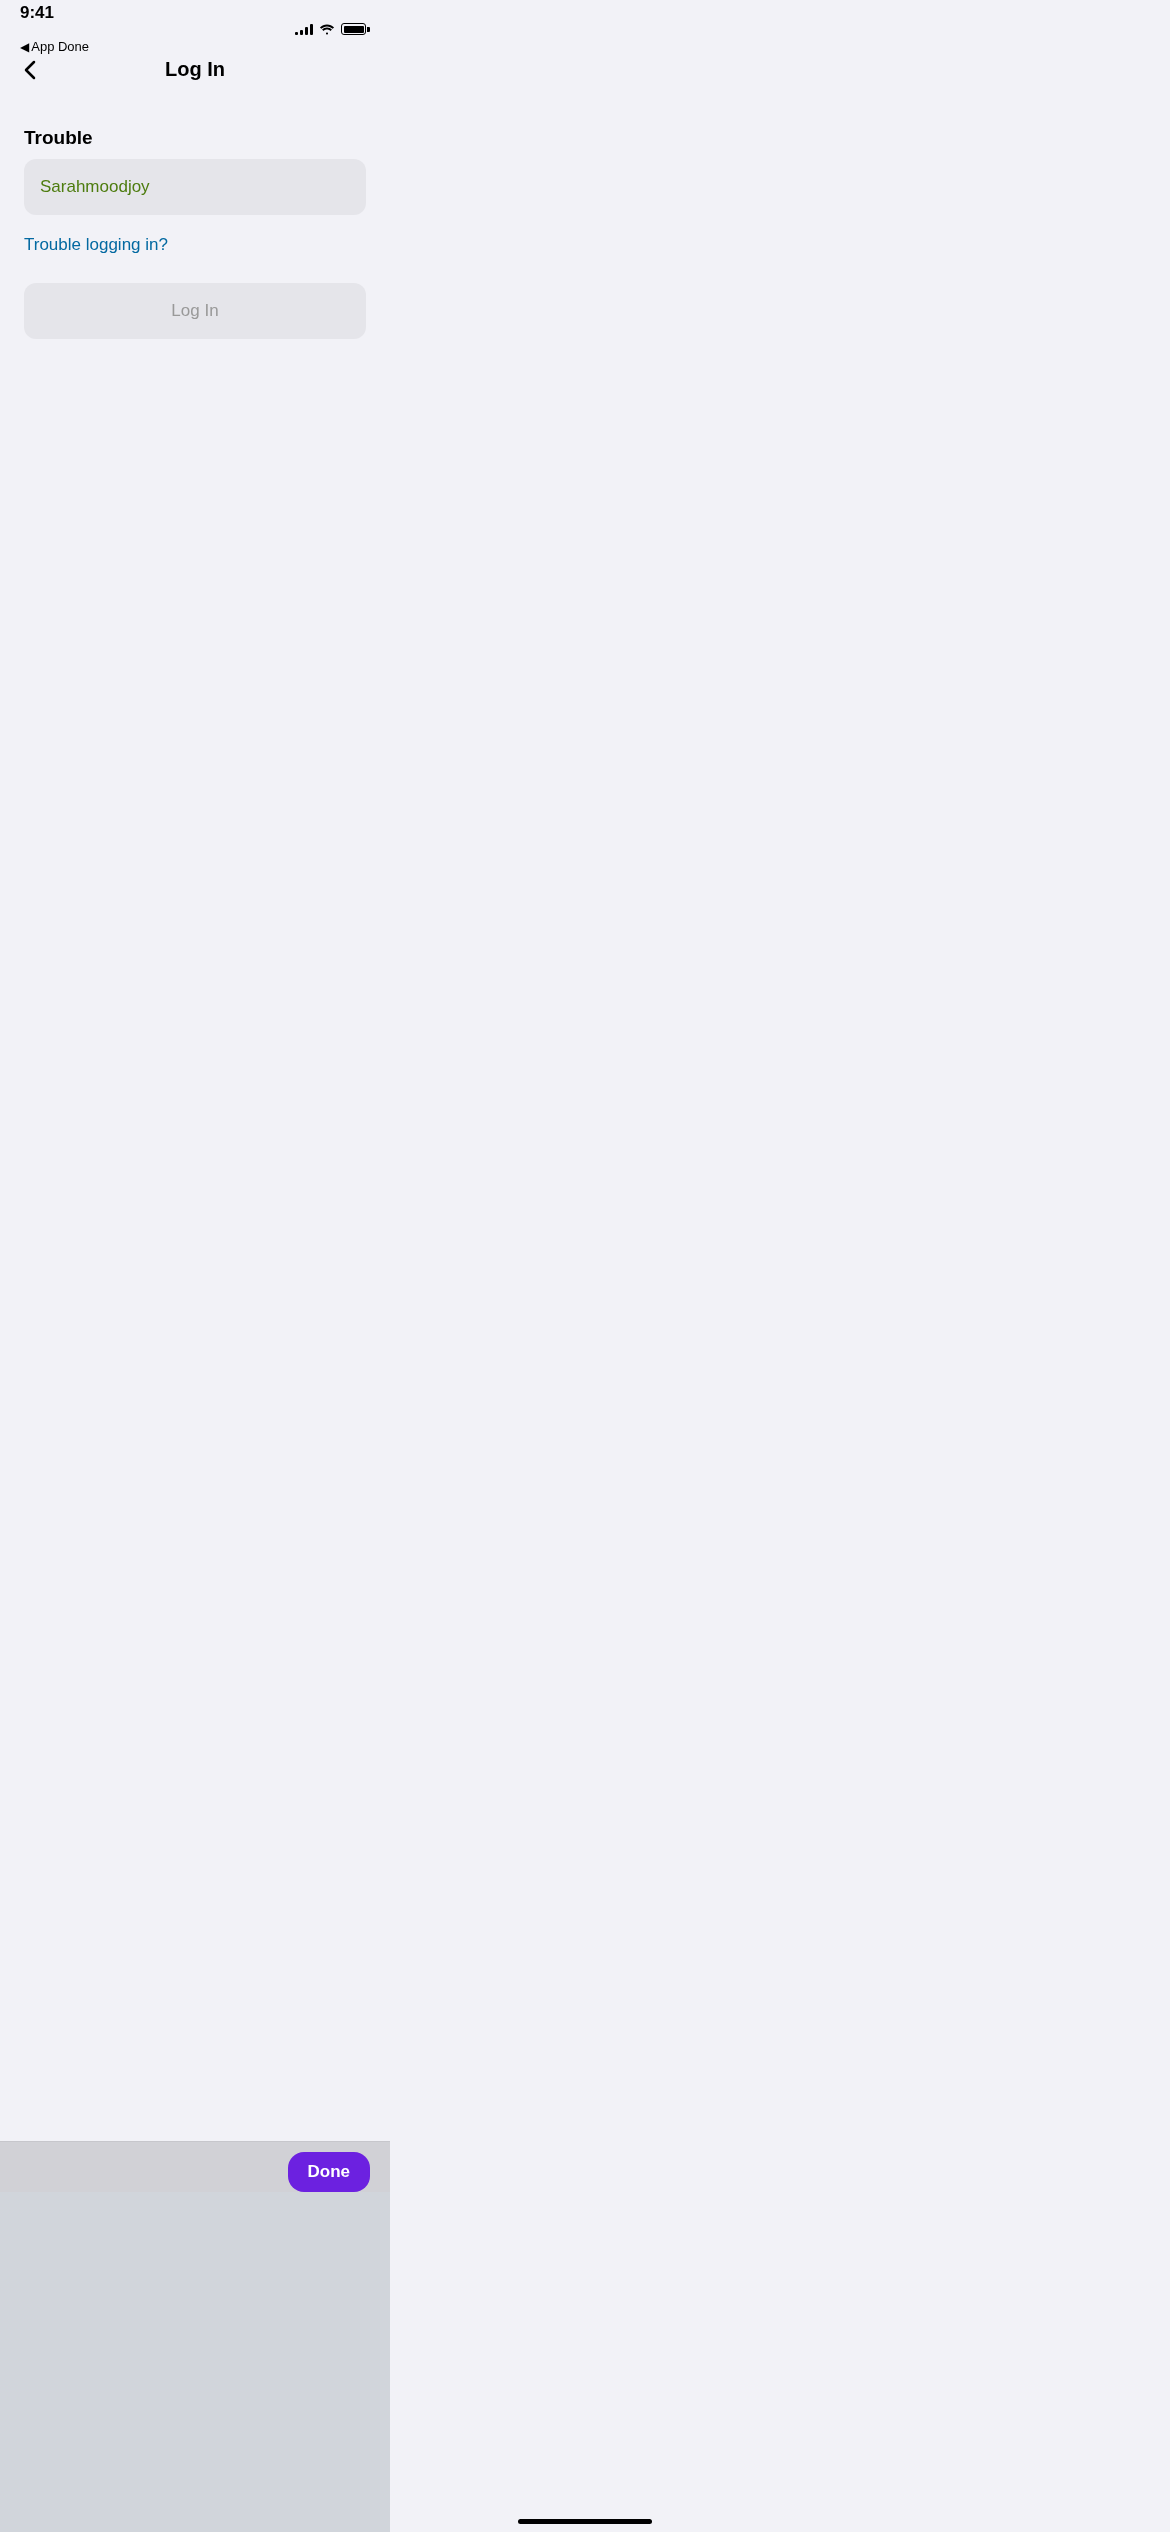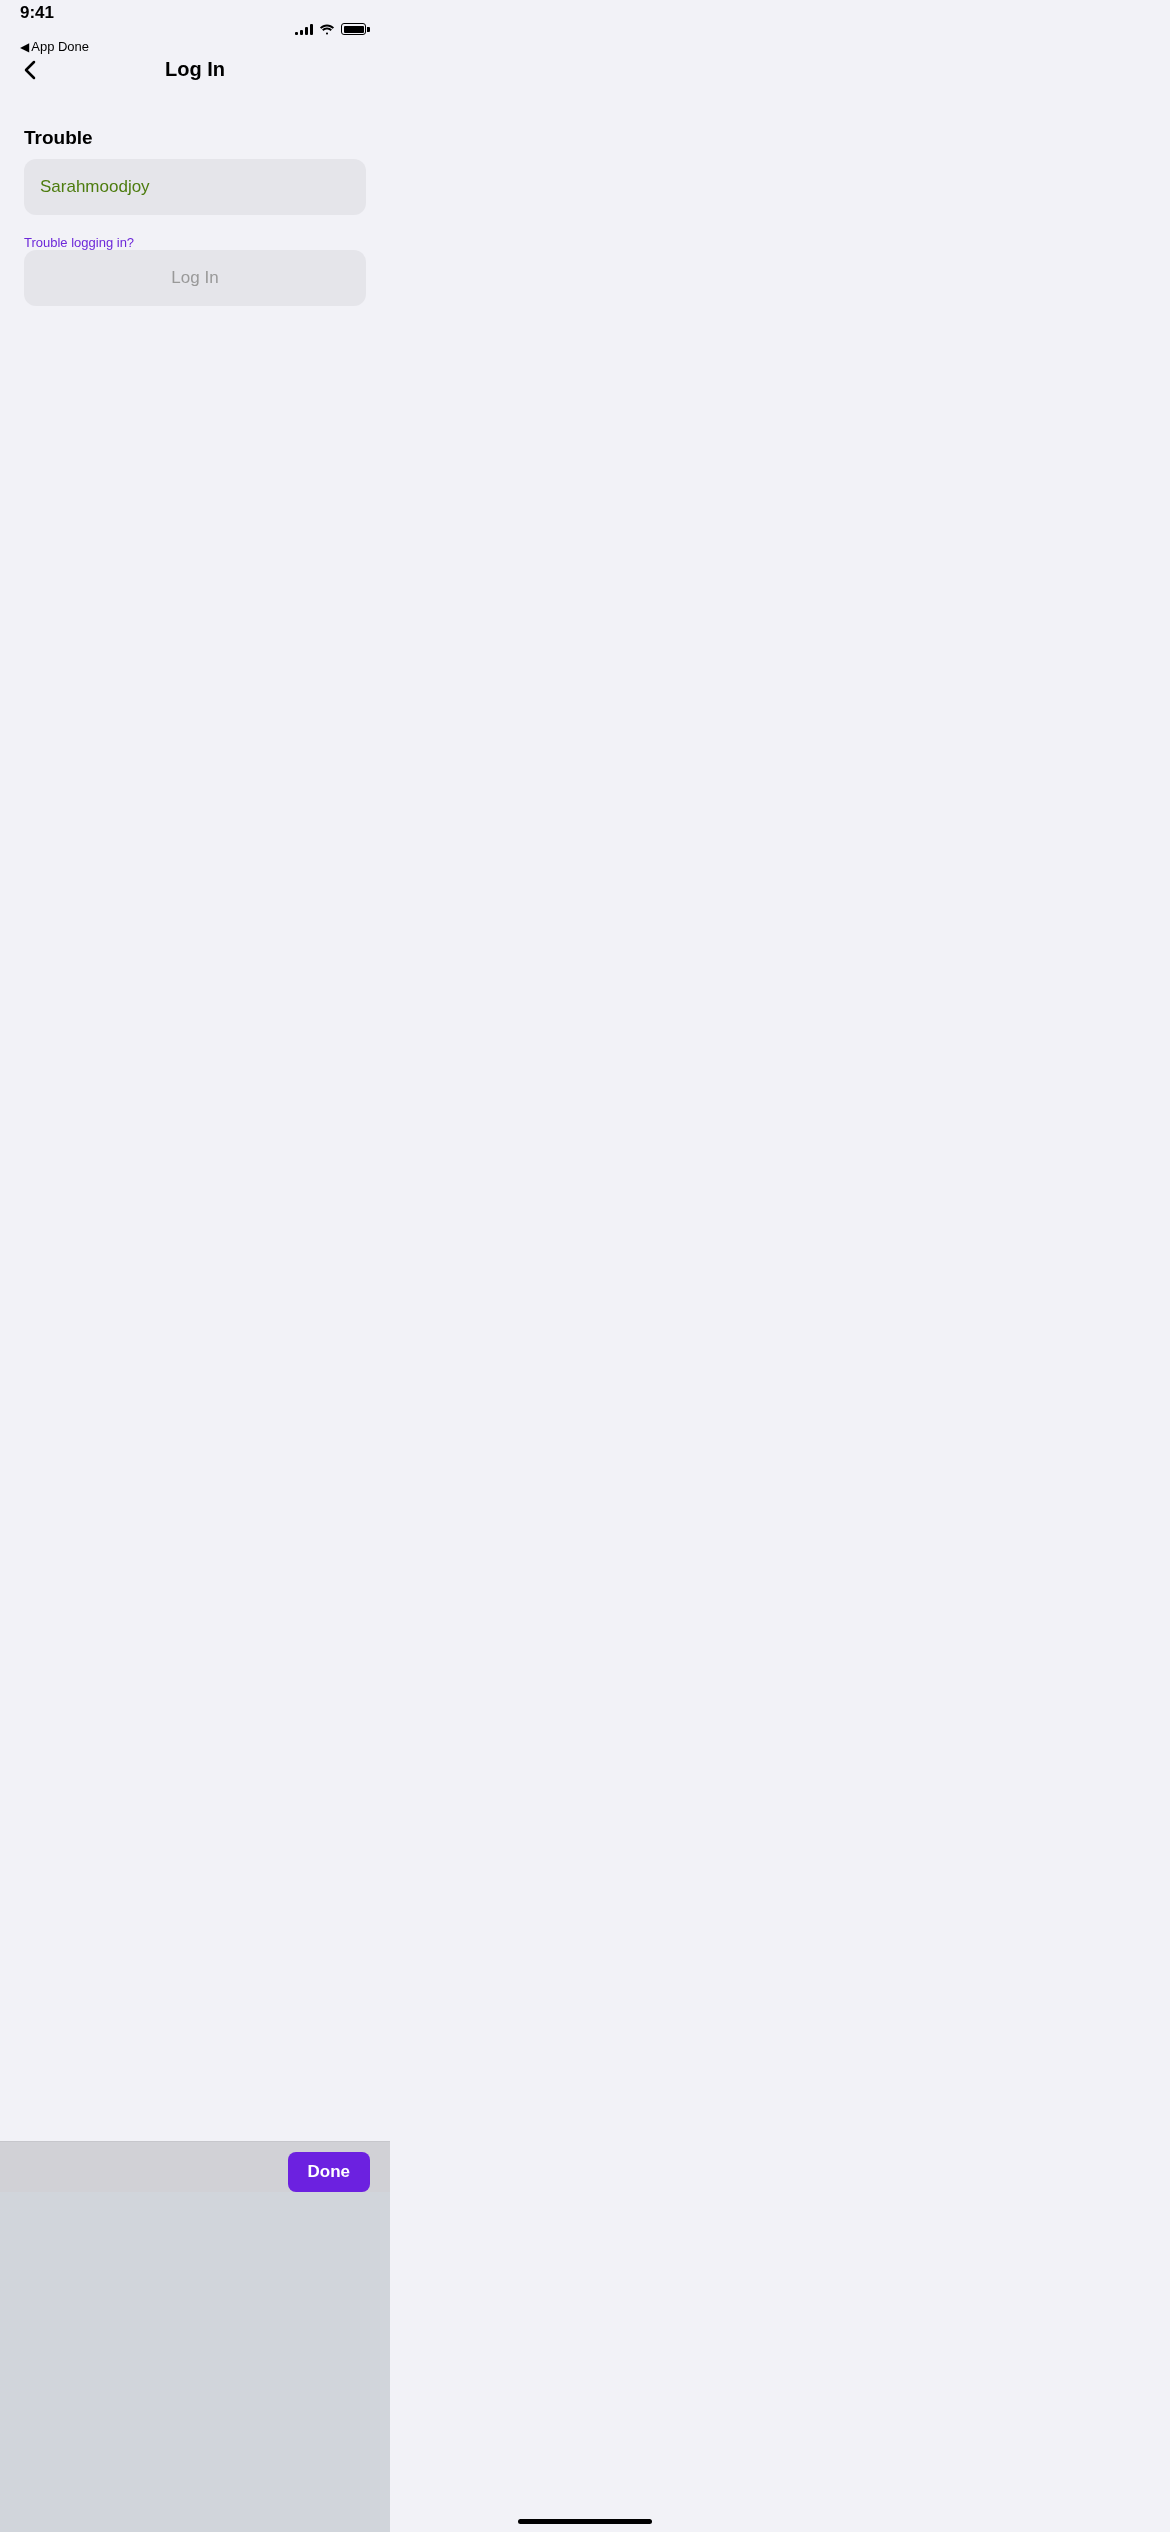--- a/index.html
+++ b/index.html
@@ -173,24 +173,25 @@
       background: none;
       border: none;
       cursor: pointer;
       padding: 4px;
       display: flex;
       align-items: center;
       justify-content: center;
     }
 
     .trouble-link {
-      color: #6d28d9;
-      font-size: 13px;
+      color: #0369a1;
+      font-size: 17px;
       text-decoration: none;
       display: block;
+      margin-bottom: 28px;
       background: none;
       border: none;
       cursor: pointer;
       padding: 0;
     }
 
     .login-btn {
       width: 100%;
       background: #e5e5ea;
       border: none;
@@ -214,21 +215,21 @@
       padding: 10px 20px;
       display: flex;
       justify-content: flex-end;
       align-items: center;
     }
 
     .done-btn {
       background: #6c21e0;
       color: #fff;
       border: none;
-      border-radius: 8px;
+      border-radius: 16px;
       padding: 10px 20px;
       font-size: 17px;
       font-weight: 600;
       cursor: pointer;
     }
 
     
     .home-indicator {
       position: fixed;
       bottom: 8px;

